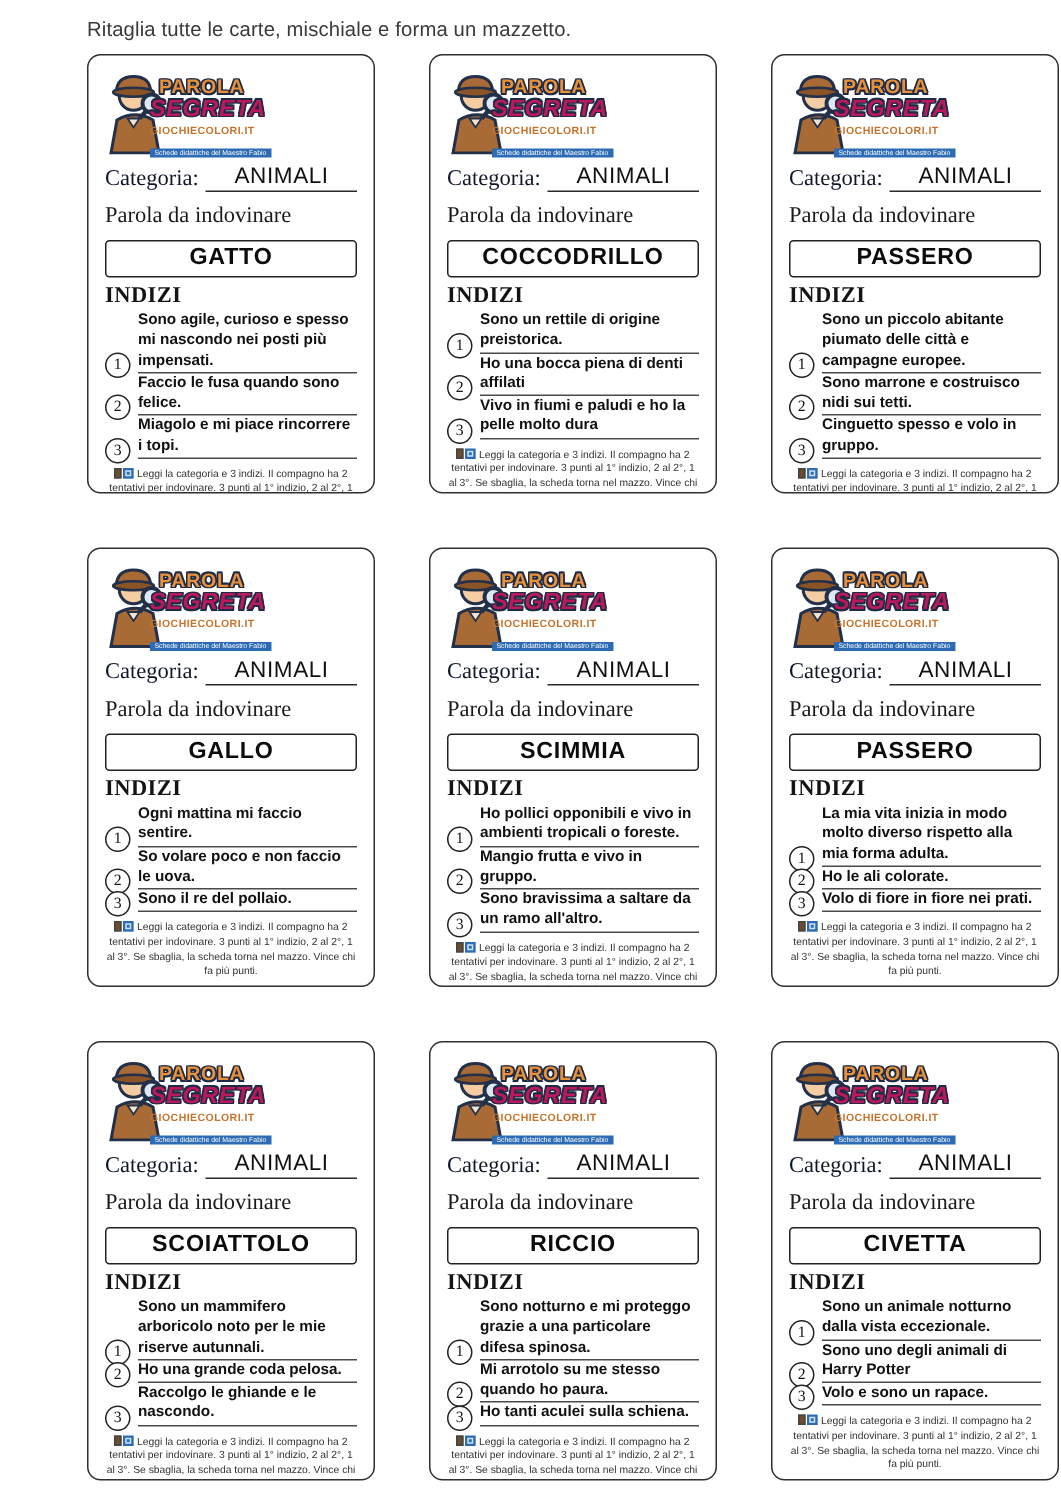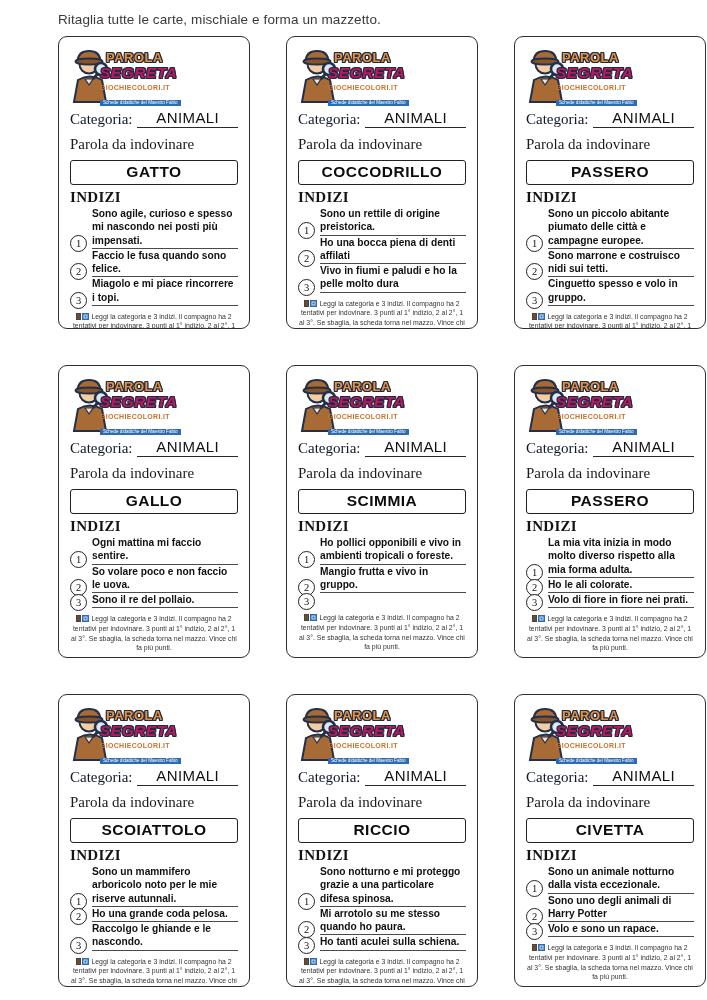--- a/index.html
+++ b/index.html
@@ -370,20 +370,21 @@
       <div class="clue">
         <span class="clue-num">1</span>
         <span class="clue-text">Ho pollici opponibili e vivo in ambienti tropicali o foreste.</span>
       </div>
       <div class="clue">
         <span class="clue-num">2</span>
         <span class="clue-text">Mangio frutta e vivo in gruppo.</span>
       </div>
       <div class="clue">
         <span class="clue-num">3</span>
+        <span class="clue-text">Sono bravissima a saltare da un ramo all'altro.</span>
       </div>
     </div>
     <div class="footer">
       <span class="icon-mini"></span><span class="icon-blue"></span><span>Leggi la categoria e 3 indizi. Il compagno ha 2 tentativi per indovinare. 3 punti al 1° indizio, 2 al 2°, 1 al 3°. Se sbaglia, la scheda torna nel mazzo. Vince chi fa più punti.</span>
     </div>
 
   </div>
 
   <div class="card">
     <div class="logo">

